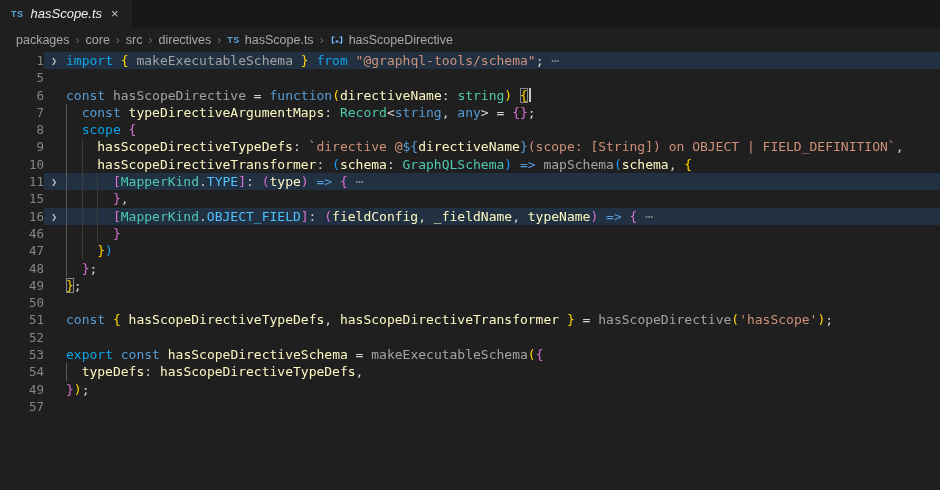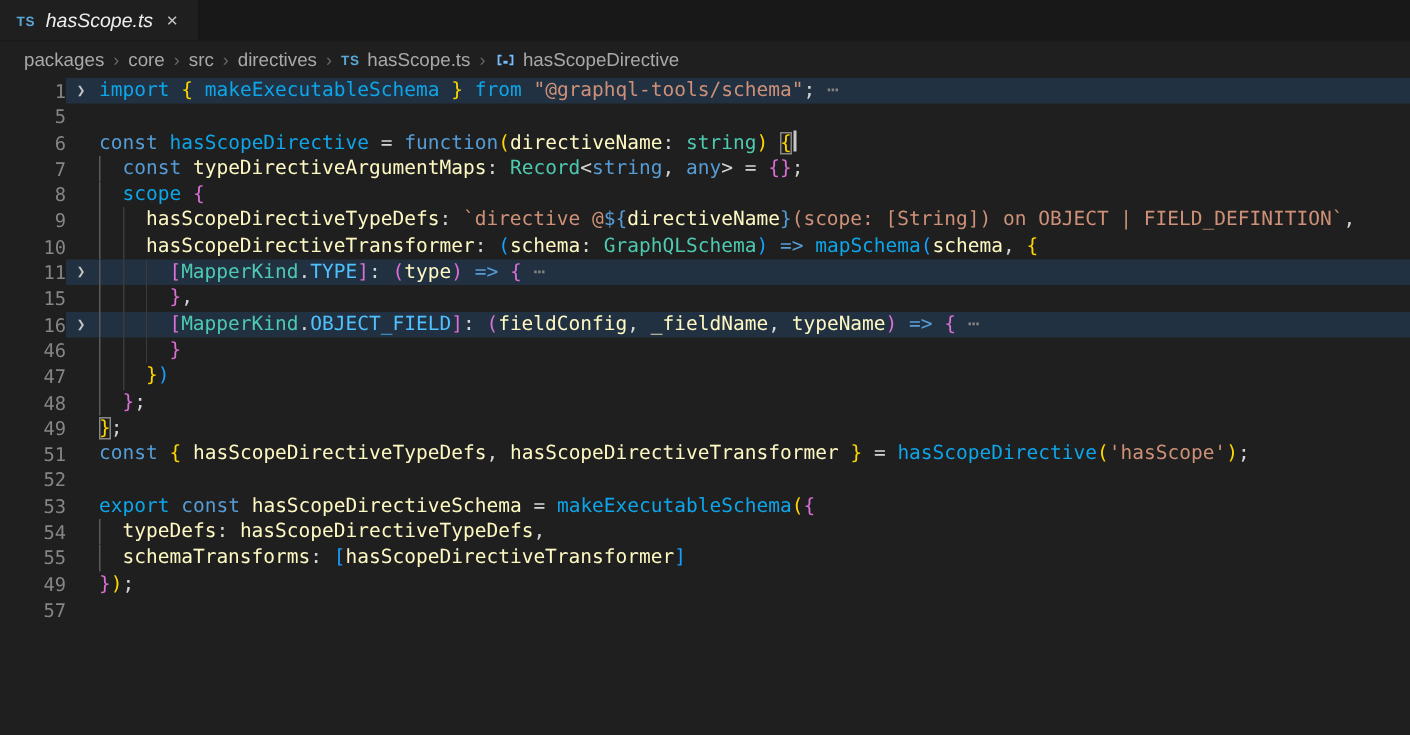--- a/index.html
+++ b/index.html
@@ -35,21 +35,21 @@
   .code { flex:1; white-space:pre; color:#d4d4d4; padding-left:2px; cursor:text; }
   .row.hl .chev, .row.hl .code { background:rgba(38,79,120,0.38); }
 
   .guide { display:inline-block; width:2ch; height:17.3px; vertical-align:top;
            box-shadow:inset 1px 0 0 #3b3b3b; }
   .guide.g0 { box-shadow:inset 1px 0 0 #5a5a5a; }
 
   .kw  { color:#569CD6; }
   .ctl { color:#0ea5e9; }
   .var { color:#fef9c3; }
-  .fn  { color:#0ea5e9; }
+  .fn  { color:#a3a3a3; }
   .typ { color:#4EC9B0; }
   .enm { color:#4FC1FF; }
   .str { color:#CE9178; }
   .fg  { color:#D4D4D4; }
   .b1  { color:#FFD700; }
   .b2  { color:#DA70D6; }
   .b3  { color:#179FFF; }
   .dots{ color:#848484; }
   .match { color:#FFD700; outline:1px solid #888888; outline-offset:-1px; }
   .cursor { display:inline-block; width:2px; height:14px; background:#c8c8c8;
@@ -155,43 +155,43 @@
         <div class="num">48</div>
         <div class="chev"></div>
         <div class="code"><span class="guide g0"></span><span class="b2">}</span><span class="fg">;</span></div>
       </div>
       <div class="row">
         <div class="num">49</div>
         <div class="chev"></div>
         <div class="code"><span class="match">}</span><span class="fg">;</span></div>
       </div>
       <div class="row">
+        <div class="num">50</div>
+        <div class="chev"></div>
+        <div class="code"></div>
+      </div>
+      <div class="row">
         <div class="num">51</div>
         <div class="chev"></div>
         <div class="code"><span class="kw">const</span><span class="fg"> </span><span class="b1">{</span><span class="var"> hasScopeDirectiveTypeDefs</span><span class="fg">, </span><span class="var">hasScopeDirectiveTransformer</span><span class="fg"> </span><span class="b1">}</span><span class="fg"> = </span><span class="fn">hasScopeDirective</span><span class="b1">(</span><span class="str">'hasScope'</span><span class="b1">)</span><span class="fg">;</span></div>
       </div>
       <div class="row">
         <div class="num">52</div>
         <div class="chev"></div>
         <div class="code"></div>
       </div>
       <div class="row">
         <div class="num">53</div>
         <div class="chev"></div>
         <div class="code"><span class="ctl">export</span><span class="fg"> </span><span class="kw">const</span><span class="fg"> </span><span class="var">hasScopeDirectiveSchema</span><span class="fg"> = </span><span class="fn">makeExecutableSchema</span><span class="b1">(</span><span class="b2">{</span></div>
       </div>
       <div class="row">
         <div class="num">54</div>
         <div class="chev"></div>
         <div class="code"><span class="guide g0"></span><span class="var">typeDefs</span><span class="fg">: </span><span class="var">hasScopeDirectiveTypeDefs</span><span class="fg">,</span></div>
-      </div>
-      <div class="row">
-        <div class="num">55</div>
-        <div class="chev"></div>
-        <div class="code"><span class="guide g0"></span><span class="var">schemaTransforms</span><span class="fg">: </span><span class="b3">[</span><span class="var">hasScopeDirectiveTransformer</span><span class="b3">]</span></div>
       </div>
       <div class="row">
         <div class="num">49</div>
         <div class="chev"></div>
         <div class="code"><span class="b2">}</span><span class="b1">)</span><span class="fg">;</span></div>
       </div>
       <div class="row">
         <div class="num">57</div>
         <div class="chev"></div>
         <div class="code"></div>

